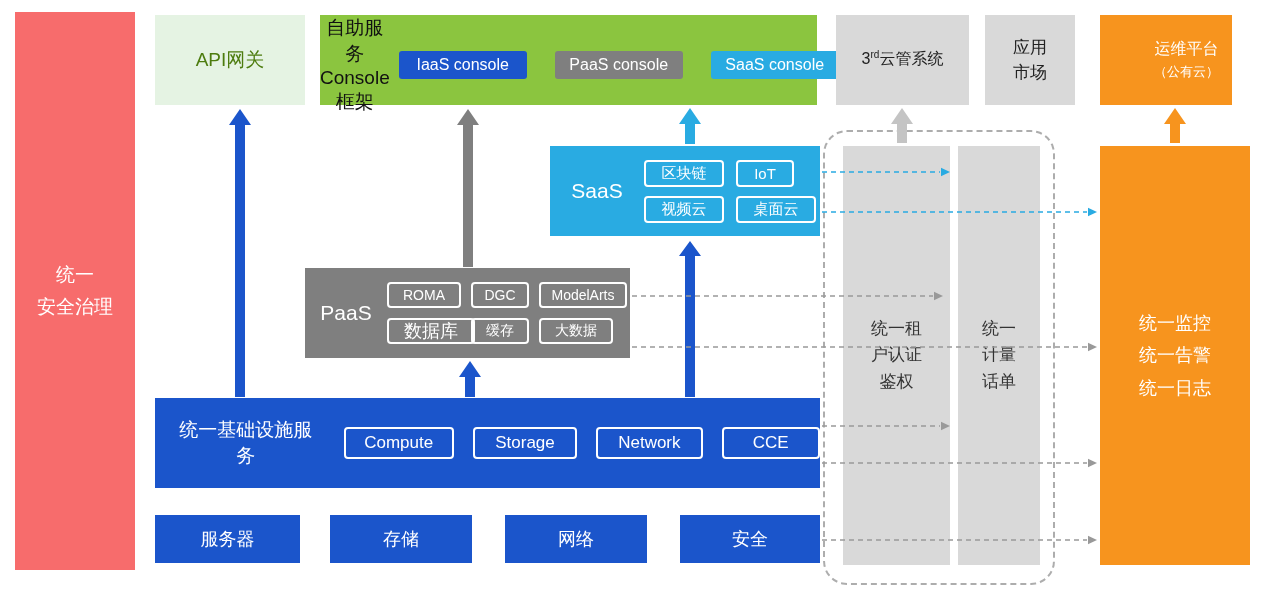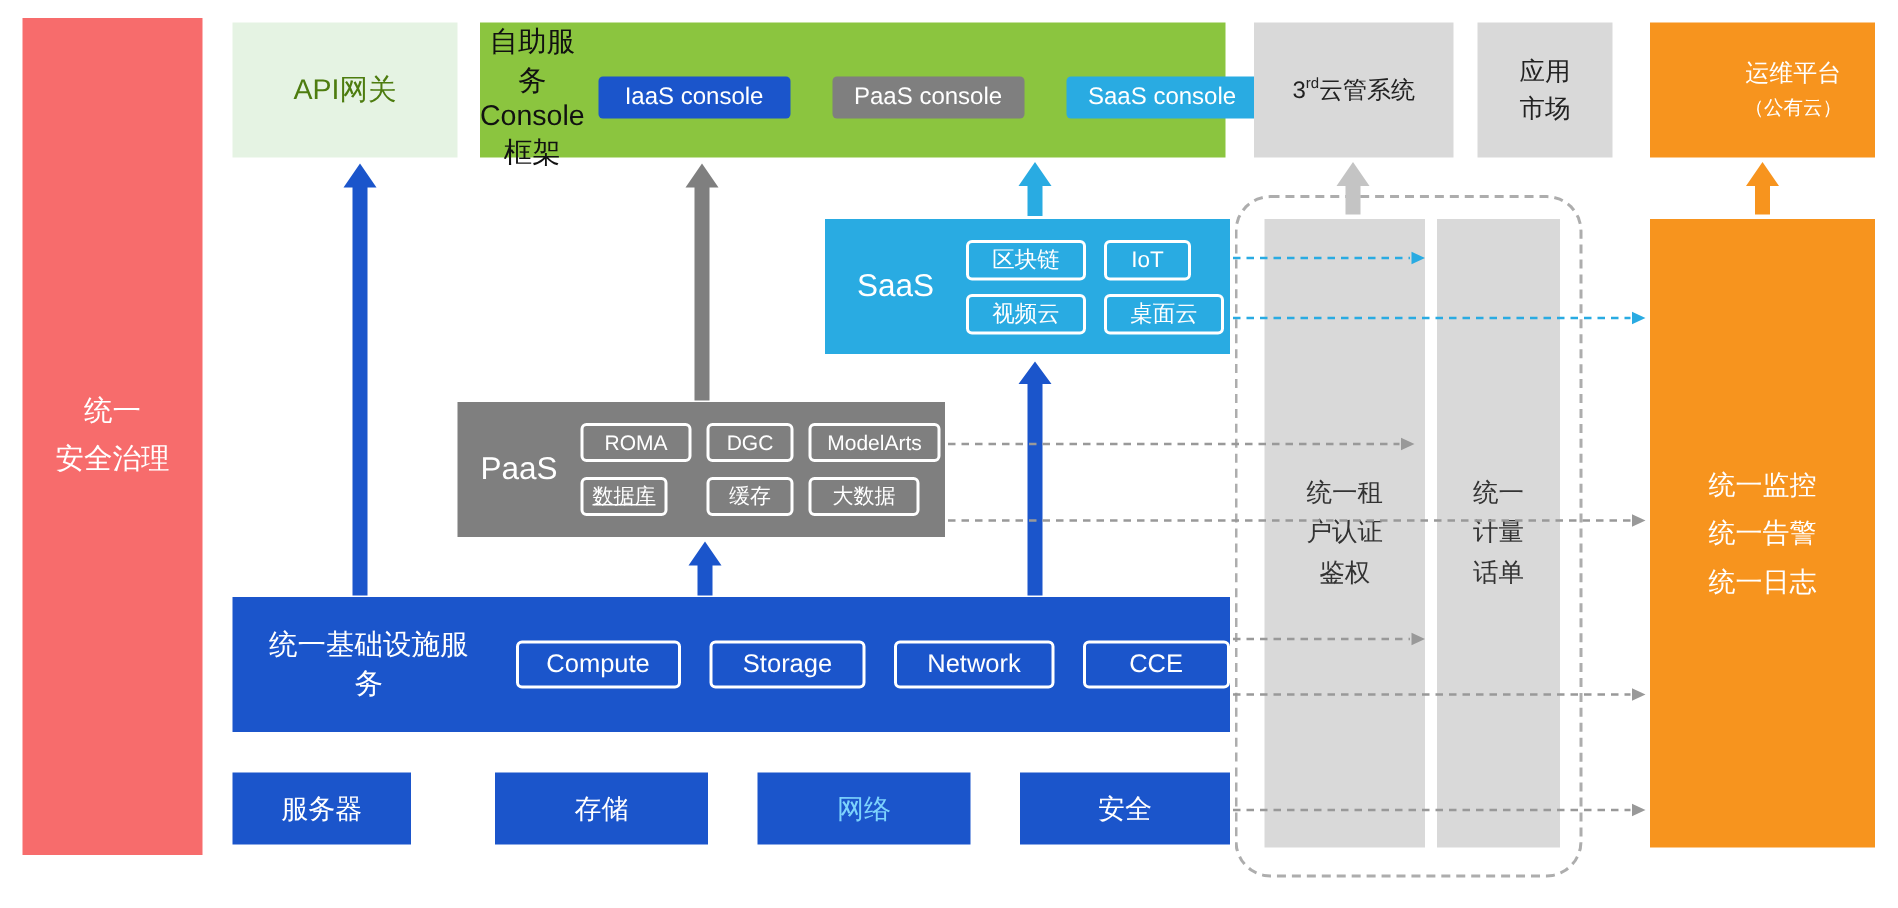--- a/index.html
+++ b/index.html
@@ -47,58 +47,58 @@
 
   <div class="box" style="left:836px; top:15px; width:133px; height:90px; background:var(--light-gray); color:#222; font-size:16px;">
     <span>
       <span>3</span><sup style="font-size:10px;">rd</sup><span>云管系统</span>
     </span>
   </div>
 
   <div class="box pre" style="left:985px; top:15px; width:90px; height:90px; background:var(--light-gray); color:#222; font-size:17px; line-height:1.5;">应用
 市场</div>
 
-  <div class="box" style="left:1100px; top:15px; width:150px; height:90px; background:var(--orange); color:#fff; flex-direction:column; gap:3px;padding-left:41px;">
+  <div class="box" style="left:1100px; top:15px; width:132px; height:90px; background:var(--orange); color:#fff; flex-direction:column; gap:3px;padding-left:41px;">
     <div style="font-size:16px;">运维平台</div>
     <div style="font-size:13px;">（公有云）</div>
   </div>
 
   <div class="box" style="left:550px; top:146px; width:270px; height:90px; background:var(--cyan); justify-content:flex-start; padding-left:16px; gap:16px;">
     <div style="color:#fff; font-size:21px; width:62px; text-align:center;">SaaS</div>
     <div class="chip-grid" style="grid-template-columns:80px 80px;">
       <div class="chip" style="width:80px; height:27px; font-size:15px;">区块链</div>
       <div class="chip" style="width:58px; height:27px; font-size:15px;">IoT</div>
       <div class="chip" style="width:80px; height:27px; font-size:15px;">视频云</div>
       <div class="chip" style="width:80px; height:27px; font-size:15px;">桌面云</div>
     </div>
   </div>
 
   <div class="box" style="left:305px; top:268px; width:325px; height:90px; background:var(--gray); justify-content:flex-start; padding-left:14px; gap:14px;">
     <div style="color:#fff; font-size:21px; width:54px; text-align:center;">PaaS</div>
     <div class="chip-grid" style="grid-template-columns:74px 58px 88px; gap:10px 10px;">
       <div class="chip" style="width:74px; height:26px; font-size:14px;">ROMA</div>
       <div class="chip" style="width:58px; height:26px; font-size:14px;">DGC</div>
       <div class="chip" style="width:88px; height:26px; font-size:14px;">ModelArts</div>
-      <div class="chip" style="width:58px; height:26px; font-size:14px;text-decoration:underline;">数据库</div>
+      <div class="chip" style="width:88px; height:26px; font-size:18px;">数据库</div>
       <div class="chip" style="width:58px; height:26px; font-size:14px;">缓存</div>
       <div class="chip" style="width:74px; height:26px; font-size:14px;">大数据</div>
     </div>
   </div>
 
   <div class="box" style="left:155px; top:398px; width:665px; height:90px; background:var(--blue); justify-content:flex-start; padding-left:16px; gap:19px;">
     <div style="color:#fff; font-size:19px; margin-right:4px;">统一基础设施服务</div>
     <div class="chip" style="width:112px; height:32px; font-size:17px;">Compute</div>
     <div class="chip" style="width:106px; height:32px; font-size:17px;">Storage</div>
     <div class="chip" style="width:108px; height:32px; font-size:17px;">Network</div>
     <div class="chip" style="width:100px; height:32px; font-size:17px;">CCE</div>
   </div>
 
-  <div class="box" style="left:155px; top:515px; width:119px; height:48px; background:var(--blue); color:#fff; font-size:18px;">服务器</div>
+  <div class="box" style="left:155px; top:515px; width:145px; height:48px; background:var(--blue); color:#fff; font-size:18px;">服务器</div>
   <div class="box" style="left:330px; top:515px; width:142px; height:48px; background:var(--blue); color:#fff; font-size:18px;">存储</div>
-  <div class="box" style="left:505px; top:515px; width:142px; height:48px; background:var(--blue); color:#7dd3fc; font-size:18px;">网络</div>
+  <div class="box" style="left:505px; top:515px; width:142px; height:48px; background:var(--blue); color:#ffffff; font-size:18px;">网络</div>
   <div class="box" style="left:680px; top:515px; width:140px; height:48px; background:var(--blue); color:#fff; font-size:18px;">安全</div>
 
   <div class="dashed-frame" style="left:823px; top:130px; width:232px; height:455px;"></div>
   <div class="box pre" style="left:843px; top:146px; width:107px; height:419px; background:var(--light-gray); color:#333; font-size:17px; line-height:1.55;">统一租
 户认证
 鉴权</div>
   <div class="box pre" style="left:958px; top:146px; width:82px; height:419px; background:var(--light-gray); color:#333; font-size:17px; line-height:1.55;">统一
 计量
 话单</div>
 

